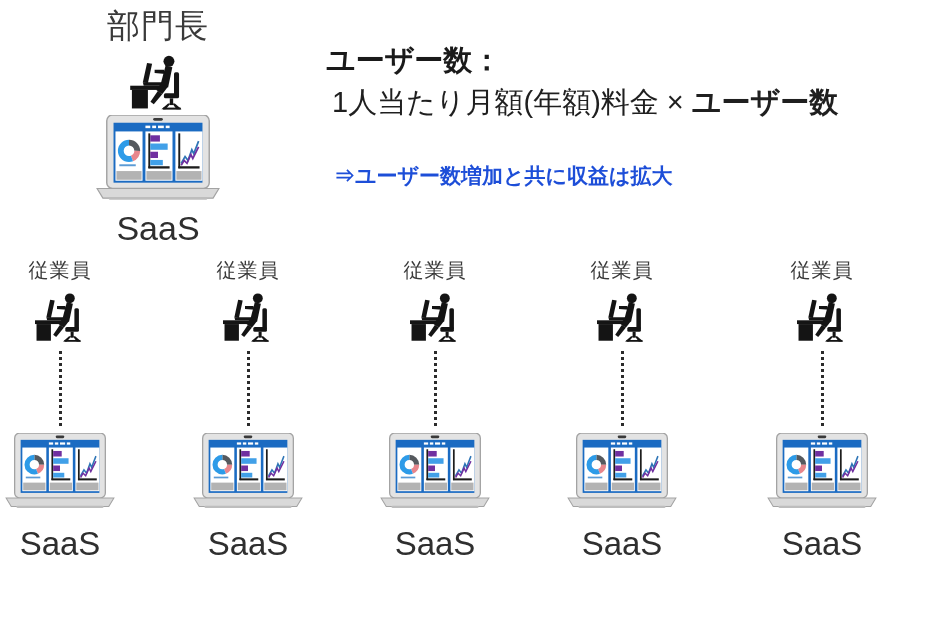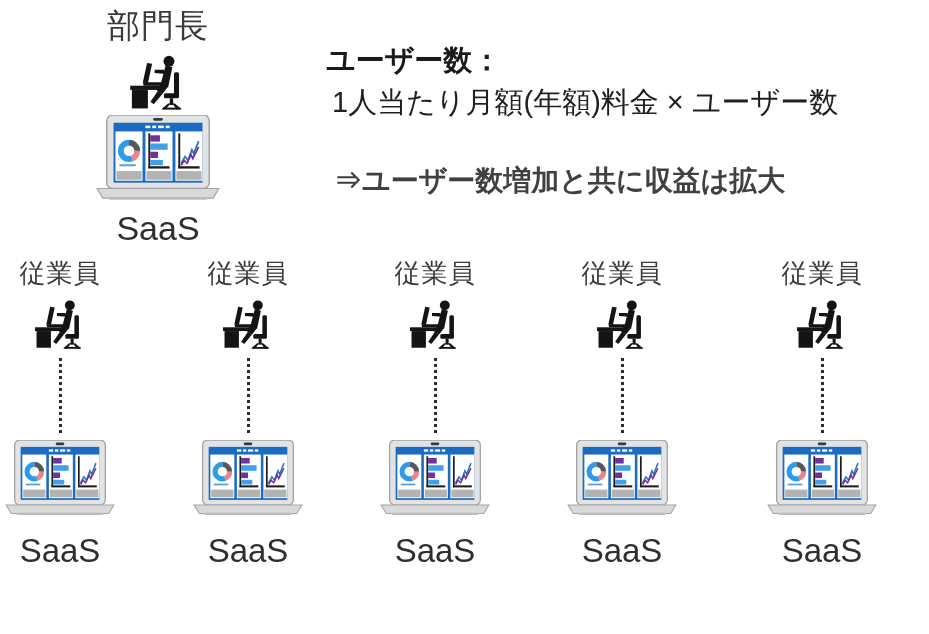--- a/index.html
+++ b/index.html
@@ -13,26 +13,26 @@
   .manager-col { left:78px; top:6px; width:160px; }
   .manager-role { font-size:33px; line-height:1.2; color:#3a3a3a; letter-spacing:1px; }
   .manager-person { width:64px; height:59px; margin-top:6px; }
   .manager-laptop { width:126px; height:87px; margin-top:4px; }
   .manager-saas { font-size:34px; line-height:1.2; margin-top:6px; color:#2f2f2f; }
 
   
   .pricing { position:absolute; left:326px; top:42px; width:600px; }
   .pricing-heading { font-size:29px; font-weight:bold; line-height:1.25; color:#1a1a1a; }
   .pricing-formula { font-size:29px; line-height:1.25; margin-top:6px; padding-left:6px; color:#1f1f1f; white-space:nowrap; }
-  .pricing-emphasis { font-weight:normal; }
-  .pricing-conclusion { font-size:28px; font-weight:bold; line-height:1.25; margin-top:42px; padding-left:8px; color:#404040; white-space:nowrap; }
+  .pricing-emphasis { font-weight:bold; }
+  .pricing-conclusion { font-size:21px; font-weight:bold; line-height:1.25; margin-top:42px; padding-left:8px; color:#1d4ed8; white-space:nowrap; }
 
   
   .emp-col { top:258px; width:150px; }
-  .emp-role { font-size:26px; line-height:1.2; color:#3a3a3a; letter-spacing:1px; }
+  .emp-role { font-size:20px; line-height:1.2; color:#3a3a3a; letter-spacing:1px; }
   .emp-person { width:58px; height:53px; margin-top:8px; }
   .dots { width:3px; height:76px; margin-top:8px;
           background:repeating-linear-gradient(to bottom,#2b2b2b 0 3px,transparent 3px 6px); }
   .emp-laptop { width:112px; height:77px; margin-top:6px; }
   .emp-saas { font-size:33px; line-height:1.2; margin-top:14px; color:#2f2f2f; }
 
   svg { display:block; }
 </style>
 </head>
 <body>

